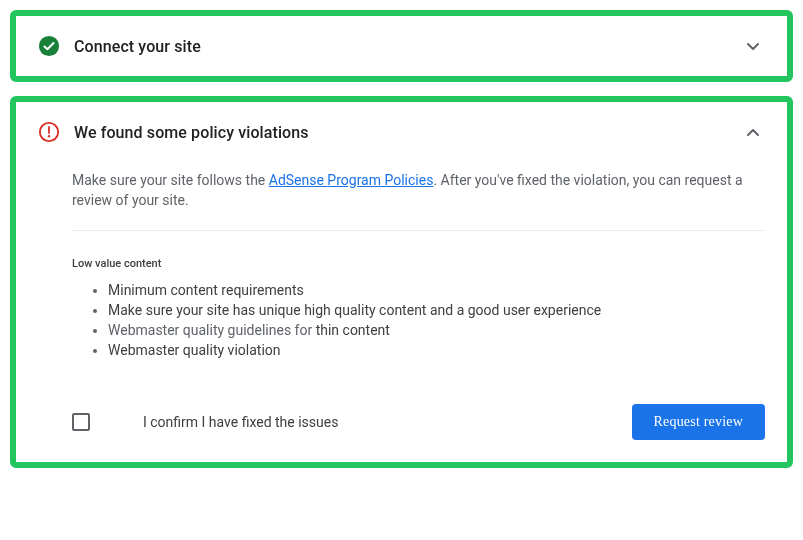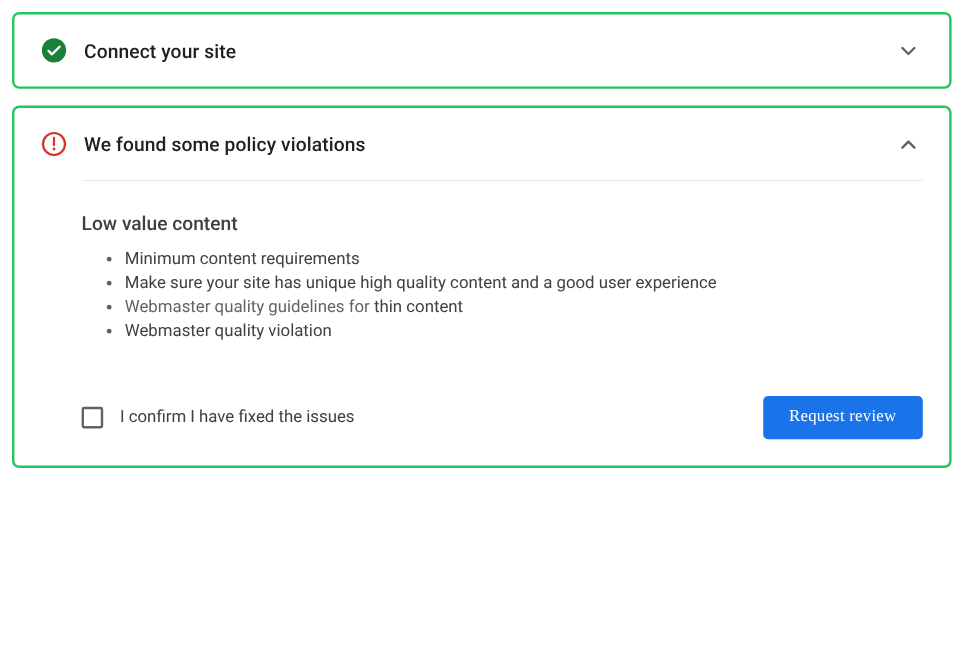--- a/index.html
+++ b/index.html
@@ -5,21 +5,21 @@
     * { box-sizing: border-box; margin: 0; padding: 0; }
     body {
       font-family: Roboto, Arial, sans-serif;
       background: #fff;
       padding: 10px;
       color: #202124;
       font-size: 14px;
       width: 803px;
     }
     .card {
-      border: 2px solid #22c55e;
+      border: 6px solid #22c55e;
       border-radius: 6px;
       margin-bottom: 14px;
       background: #fff;
     }
     .card-header {
       display: flex;
       align-items: center;
       padding: 18px 22px;
       cursor: pointer;
     }
@@ -62,21 +62,21 @@
       color: #404040;
       text-decoration: none;
       cursor: pointer;
     }
     .divider {
       border: none;
       border-top: 1px solid #e8eaed;
       margin: 0 0 4px 0;
     }
     .section-title {
-      font-size: 16px;
+      font-size: 11px;
       font-weight: 500;
       color: #3c4043;
       padding: 22px 0 10px 0;
     }
     .section-text {
       color: #5f6368;
       line-height: 20px;
       margin-bottom: 14px;
     }
     .bullets {
@@ -87,20 +87,21 @@
     .bullets li { margin: 0; }
     .footer-row {
       display: flex;
       align-items: center;
       margin-top: 44px;
     }
     .checkbox-wrap {
       display: flex;
       align-items: center;
       flex: 1;
+      gap: 39px;
     }
     .chk {
       width: 18px;
       height: 18px;
       border: 2px solid #5f6368;
       border-radius: 2px;
       margin-right: 14px;
       cursor: pointer;
       flex-shrink: 0;
     }
@@ -151,20 +152,23 @@
       </svg>
     </span>
     <span class="title">We found some policy violations</span>
     <span class="chevron">
       <svg viewBox="0 0 24 24" width="24" height="24">
         <path d="M7 15 L12 10 L17 15" stroke="#5f6368" stroke-width="2" fill="none" stroke-linecap="round" stroke-linejoin="round"></path>
       </svg>
     </span>
   </div>
   <div class="card-body">
+    <p class="intro">
+      <span>Make sure your site follows the </span><a class="link">AdSense Program Policies</a><span>. After you've fixed the violation, you can request a review of your site.</span>
+    </p>
     <hr class="divider">
     <div class="section-title">Low value content</div>
     <ul class="bullets">
       <li><a class="link-nounderline">Minimum content requirements</a></li>
       <li><a class="link-nounderline">Make sure your site has unique high quality content and a good user experience</a></li>
       <li><span>Webmaster quality guidelines for </span><a class="link-nounderline">thin content</a></li>
       <li><a class="link-nounderline">Webmaster quality violation</a></li>
     </ul>
     <div class="footer-row">
       <div class="checkbox-wrap">

